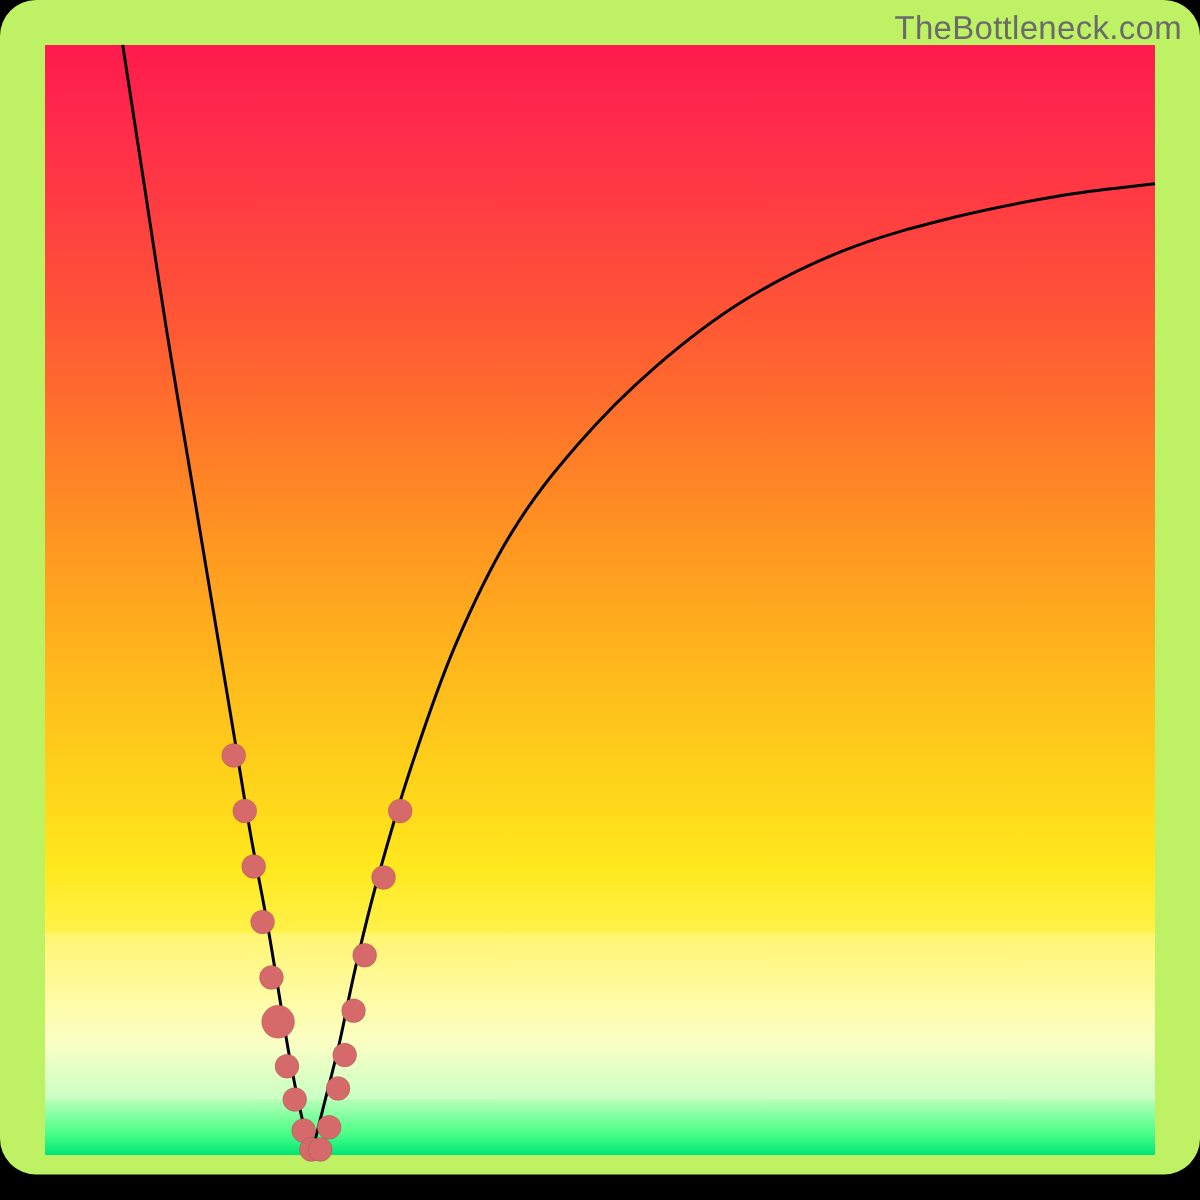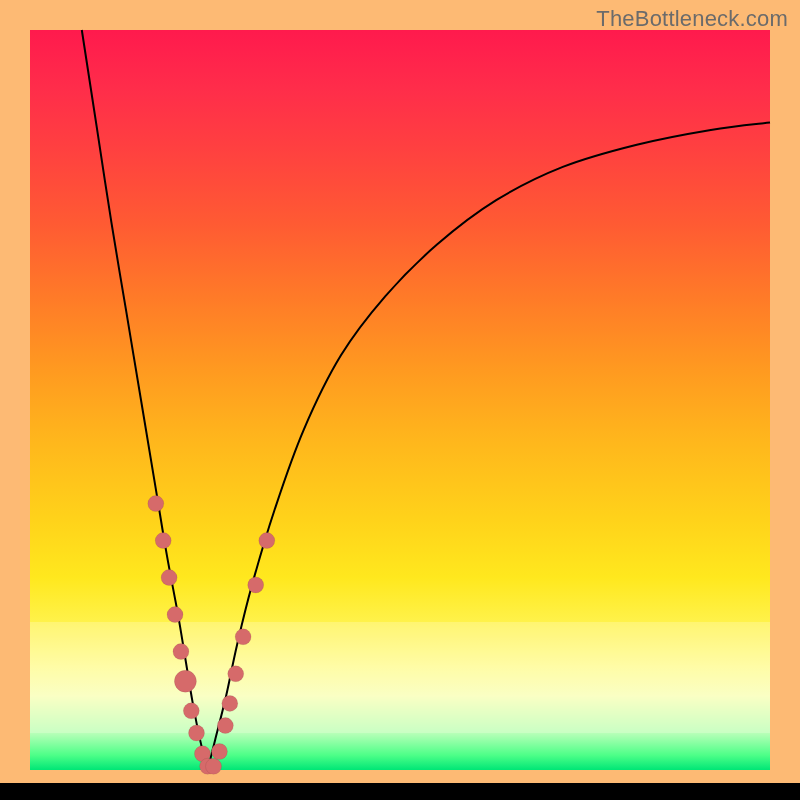--- a/index.html
+++ b/index.html
@@ -8,21 +8,22 @@
     width: 800px;
     height: 800px;
     overflow: hidden;
     background: #000;
     font-family: Arial, Helvetica, sans-serif;
   }
   .frame {
     position: relative;
     width: 800px;
     height: 783px;
-    background: #fdba74;
+    background: #bef264;
+    border-radius: 24px;
   }
   .plot-area {
     position: absolute;
     left: 30px;
     top: 30px;
     width: 740px;
     height: 740px;
     background: linear-gradient(to bottom,
       #ff1a4d 0%,
       #ff2d4a 8%,

